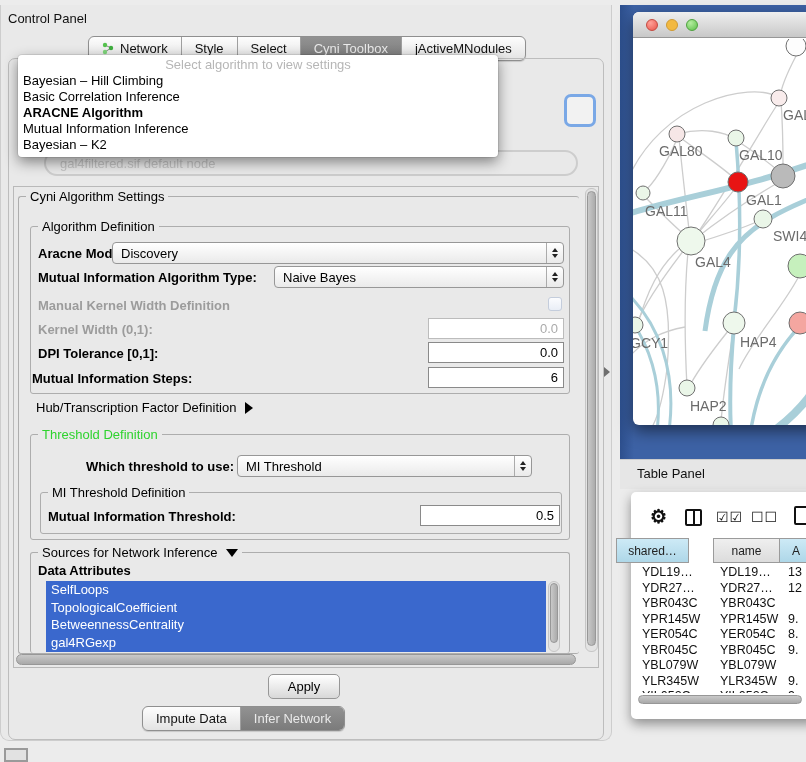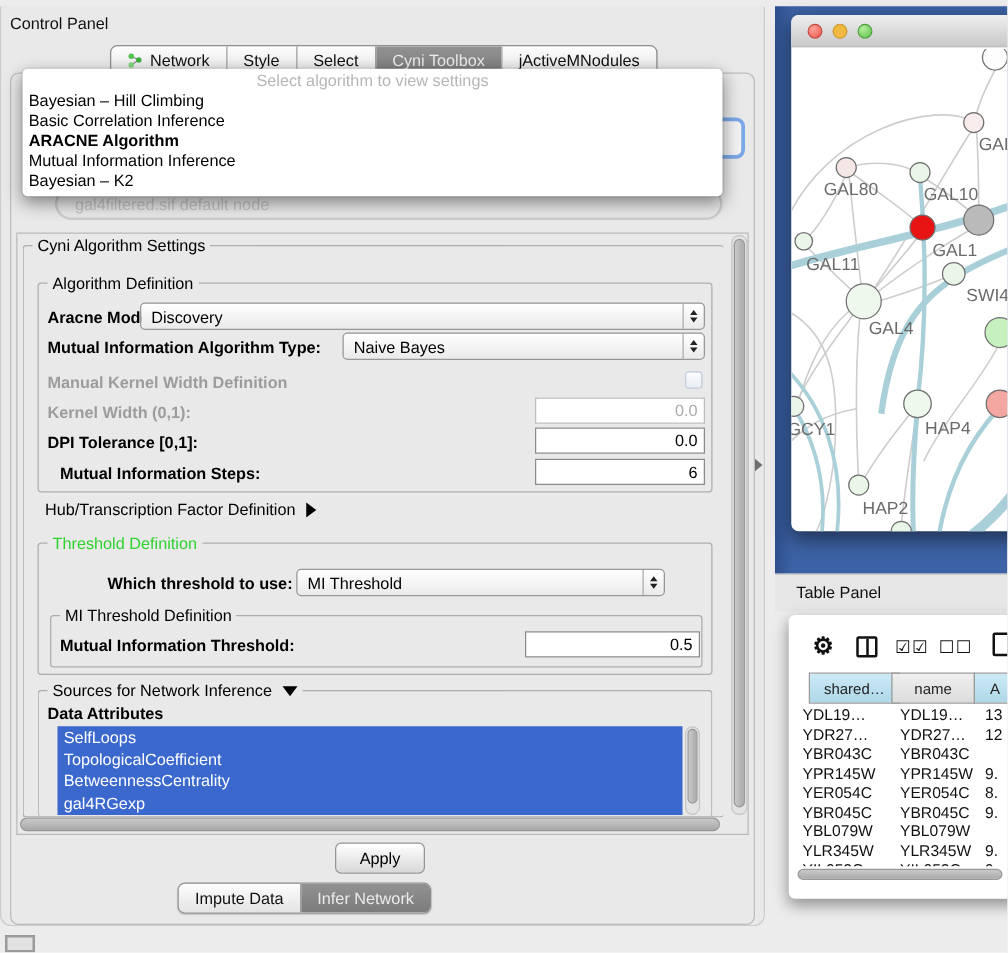--- a/index.html
+++ b/index.html
@@ -15,21 +15,21 @@
   .content-frame{left:8px;top:58px;width:596px;height:682px;border:1px solid #bdbdbd;
       border-radius:7px;box-sizing:border-box;}
   
   .tabgroup{display:flex;border:1px solid #8f8f8f;border-radius:6px;overflow:hidden;
       background:linear-gradient(#fdfdfd,#e3e3e3);height:23px;box-shadow:0 1px 1px rgba(0,0,0,.15);}
   .tab{display:flex;align-items:center;gap:5px;padding:0 13px;font-size:13px;color:#111;
       border-left:1px solid #9f9f9f;white-space:nowrap;}
   .tab:first-child{border-left:none;}
   .tab.sel{background:linear-gradient(#929292,#7b7b7b);color:#eaeaea;}
   
-  .popup{left:18px;top:55px;width:560px;background:#fff;border-radius:4px;z-index:30;
+  .popup{left:18px;top:55px;width:480px;background:#fff;border-radius:4px;z-index:30;
       box-shadow:0 5px 14px rgba(0,0,0,.45),0 0 0 1px rgba(0,0,0,.08);padding-bottom:4px;}
   .popup .ph{font-size:13px;color:#b6b6b6;text-align:center;padding:2px 0 1px;}
   .popup .item{font-size:13px;color:#000;padding-left:5px;line-height:16px;}
   .popup .item.bold{font-weight:bold;}
   .ghost-combo{left:44px;top:150px;width:534px;height:26px;border:2px solid #cdcdcd;
       border-radius:13px;box-sizing:border-box;font-size:13px;color:#c3c3c3;
       display:flex;align-items:center;padding-left:14px;z-index:2;}
   .focus-frag{left:564px;top:94px;width:32px;height:33px;border:3px solid #7aa8e6;
       border-radius:7px;background:#f2f2f2;box-sizing:border-box;z-index:1;}
   
@@ -191,21 +191,21 @@
         <span class="tri-u"></span>
         <span class="tri-d"></span>
       </span>
   </div>
   <div class="abs lbl dis" style="left:38px;top:298px;">Manual Kernel Width Definition</div>
   <div class="abs chk" style="left:548px;top:297px;"></div>
   <div class="abs lbl dis" style="left:38px;top:322px;">Kernel Width (0,1):</div>
   <div class="abs tfield dis" style="left:428px;top:318px;width:136px;">0.0</div>
   <div class="abs lbl" style="left:38px;top:346px;">DPI Tolerance [0,1]:</div>
   <div class="abs tfield" style="left:428px;top:342px;width:136px;">0.0</div>
-  <div class="abs lbl" style="left:48px;top:371px;">Mutual Information Steps:</div>
+  <div class="abs lbl" style="left:32px;top:371px;">Mutual Information Steps:</div>
   <div class="abs tfield" style="left:428px;top:367px;width:136px;">6</div>
 
   <div class="abs lbl reg" style="left:36px;top:400px;display:flex;align-items:center;gap:9px;">
     <span>Hub/Transcription Factor Definition</span>
     <span class="tri-r"></span>
   </div>
 
   <div class="abs group" style="left:30px;top:434px;width:538px;height:104px;">
     <span class="legend lg-green">Threshold Definition</span>
   </div>
@@ -330,21 +330,21 @@
   <div class="abs tp-titlebar"></div>
   <div class="abs tp-title">Table Panel</div>
 
   <div class="abs tbl-window"></div>
   <div class="abs tool-ic" style="left:650px;top:505px;font-size:19px;font-weight:bold;">⚙</div>
   <div class="abs colsplit" style="left:685px;top:509px;"></div>
   <div class="abs tool-ic" style="left:716px;top:509px;font-size:14px;letter-spacing:1px;">☑☑</div>
   <div class="abs tool-ic" style="left:751px;top:509px;font-size:14px;letter-spacing:1px;">☐☐</div>
   <div class="abs doc-ic" style="left:794px;top:506px;"></div>
 
-  <div class="th blue" style="left:647px;width:73px;">shared…</div>
+  <div class="th blue" style="left:616px;width:73px;">shared…</div>
   <div class="th gray" style="left:713px;width:67px;">name</div>
   <div class="th blue" style="left:779px;width:40px;justify-content:flex-start;padding-left:12px;">A</div>
 
   <div class="abs" id="table-body" style="left: 0px; top: 0px; width: 806px; height: 762px; pointer-events: none; clip-path: polygon(0px 0px, 806px 0px, 806px 693px, 0px 693px);">
       <div class="trow" style="top: 565px;">
         <span style="left: 5px;">YDL19…</span>
         <span style="left: 83px;">YDL19…</span>
         <span style="left: 151px;">13</span>
       </div>
       <div class="trow" style="top: 580.5px;">

